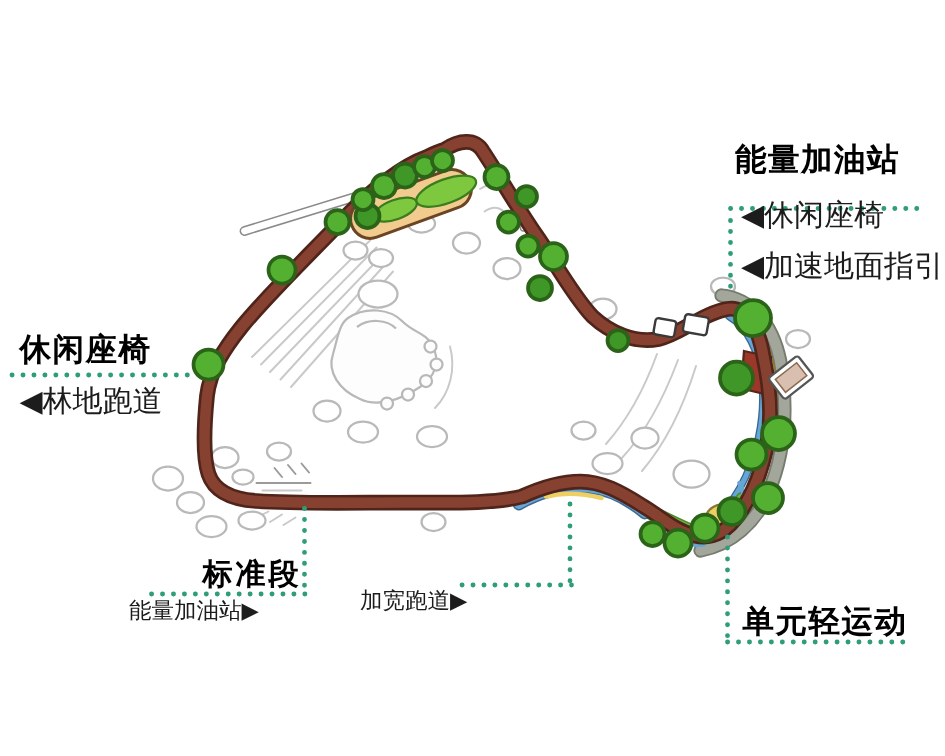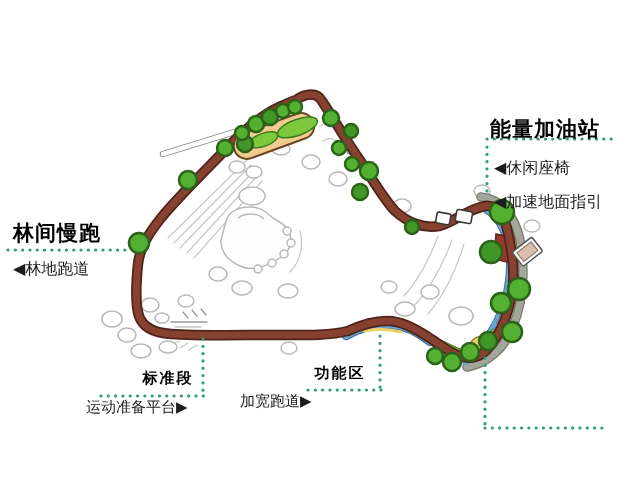--- a/index.html
+++ b/index.html
@@ -2,23 +2,23 @@
 <html><head>
 <meta charset="utf-8">
 <style>
   html,body{margin:0;padding:0;background:#fff;}
   .stage{position:relative;width:630px;height:504px;background:#ffffff;overflow:hidden;
          font-family:"Liberation Sans","DejaVu Sans",sans-serif;color:#111;}
   .stage svg.map{position:absolute;left:0;top:0;}
   .lbl{position:absolute;white-space:nowrap;}
   .lbl .title{display:block;font-weight:bold;color:#000;}
   .t21{font-size:21px;letter-spacing:1px;}
-  .t20{font-size:15px;letter-spacing:2px;}
-  .item{display:block;font-size:16px;font-weight:500;color:#1c1c1c;}
-  .lbl-energy{left:490px;top:115px;}
+  .t20{font-size:20px;letter-spacing:2px;}
+  .item{display:block;font-size:20px;font-weight:500;color:#1c1c1c;}
+  .lbl-energy{left:490px;top:92px;}
   .lbl-energy .item{margin-top:15px;line-height:19px;padding-left:4px;}
   .lbl-forest{left:13px;top:219px;}
   .lbl-forest .item{margin-top:8px;line-height:19px;}
   .lbl-standard-title{left:128px;top:369px;width:80px;text-align:center;}
   .lbl-standard-item{left:86px;top:398px;}
   .lbl-standard-item .item{font-size:15px;}
   .lbl-functional-title{left:302px;top:364px;width:76px;text-align:center;}
   .lbl-functional-items{left:240px;top:391px;width:128px;}
   .lbl-functional-items .item{font-size:15px;line-height:15px;margin-top:2px;}
   .lbl-light{left:495px;top:400px;}
@@ -178,32 +178,32 @@
   </g>
 </svg>
 
 <div class="lbl lbl-energy">
   <span class="title t21">能量加油站</span>
   <span class="item">◀休闲座椅</span>
   <span class="item">◀加速地面指引</span>
 </div>
 
 <div class="lbl lbl-forest">
-  <span class="title t21">林间慢跑</span>
+  <span class="title t21">休闲座椅</span>
   <span class="item" style="margin-top:12px;">◀林地跑道</span>
 </div>
 
 <div class="lbl lbl-standard-title">
   <span class="title t20">标准段</span>
 </div>
 <div class="lbl lbl-standard-item">
-  <span class="item">运动准备平台▶</span>
-</div>
-
-<div class="lbl lbl-functional-title">
-  <span class="title t20">功能区</span>
-</div>
+  <span class="item">能量加油站▶</span>
+</div>
+
 <div class="lbl lbl-functional-items">
   <span class="item">加宽跑道▶</span>
 </div>
 
+<div class="lbl lbl-light">
+  <span class="title t21">单元轻运动</span>
+</div>
 
 </div>
 
 </body></html>

